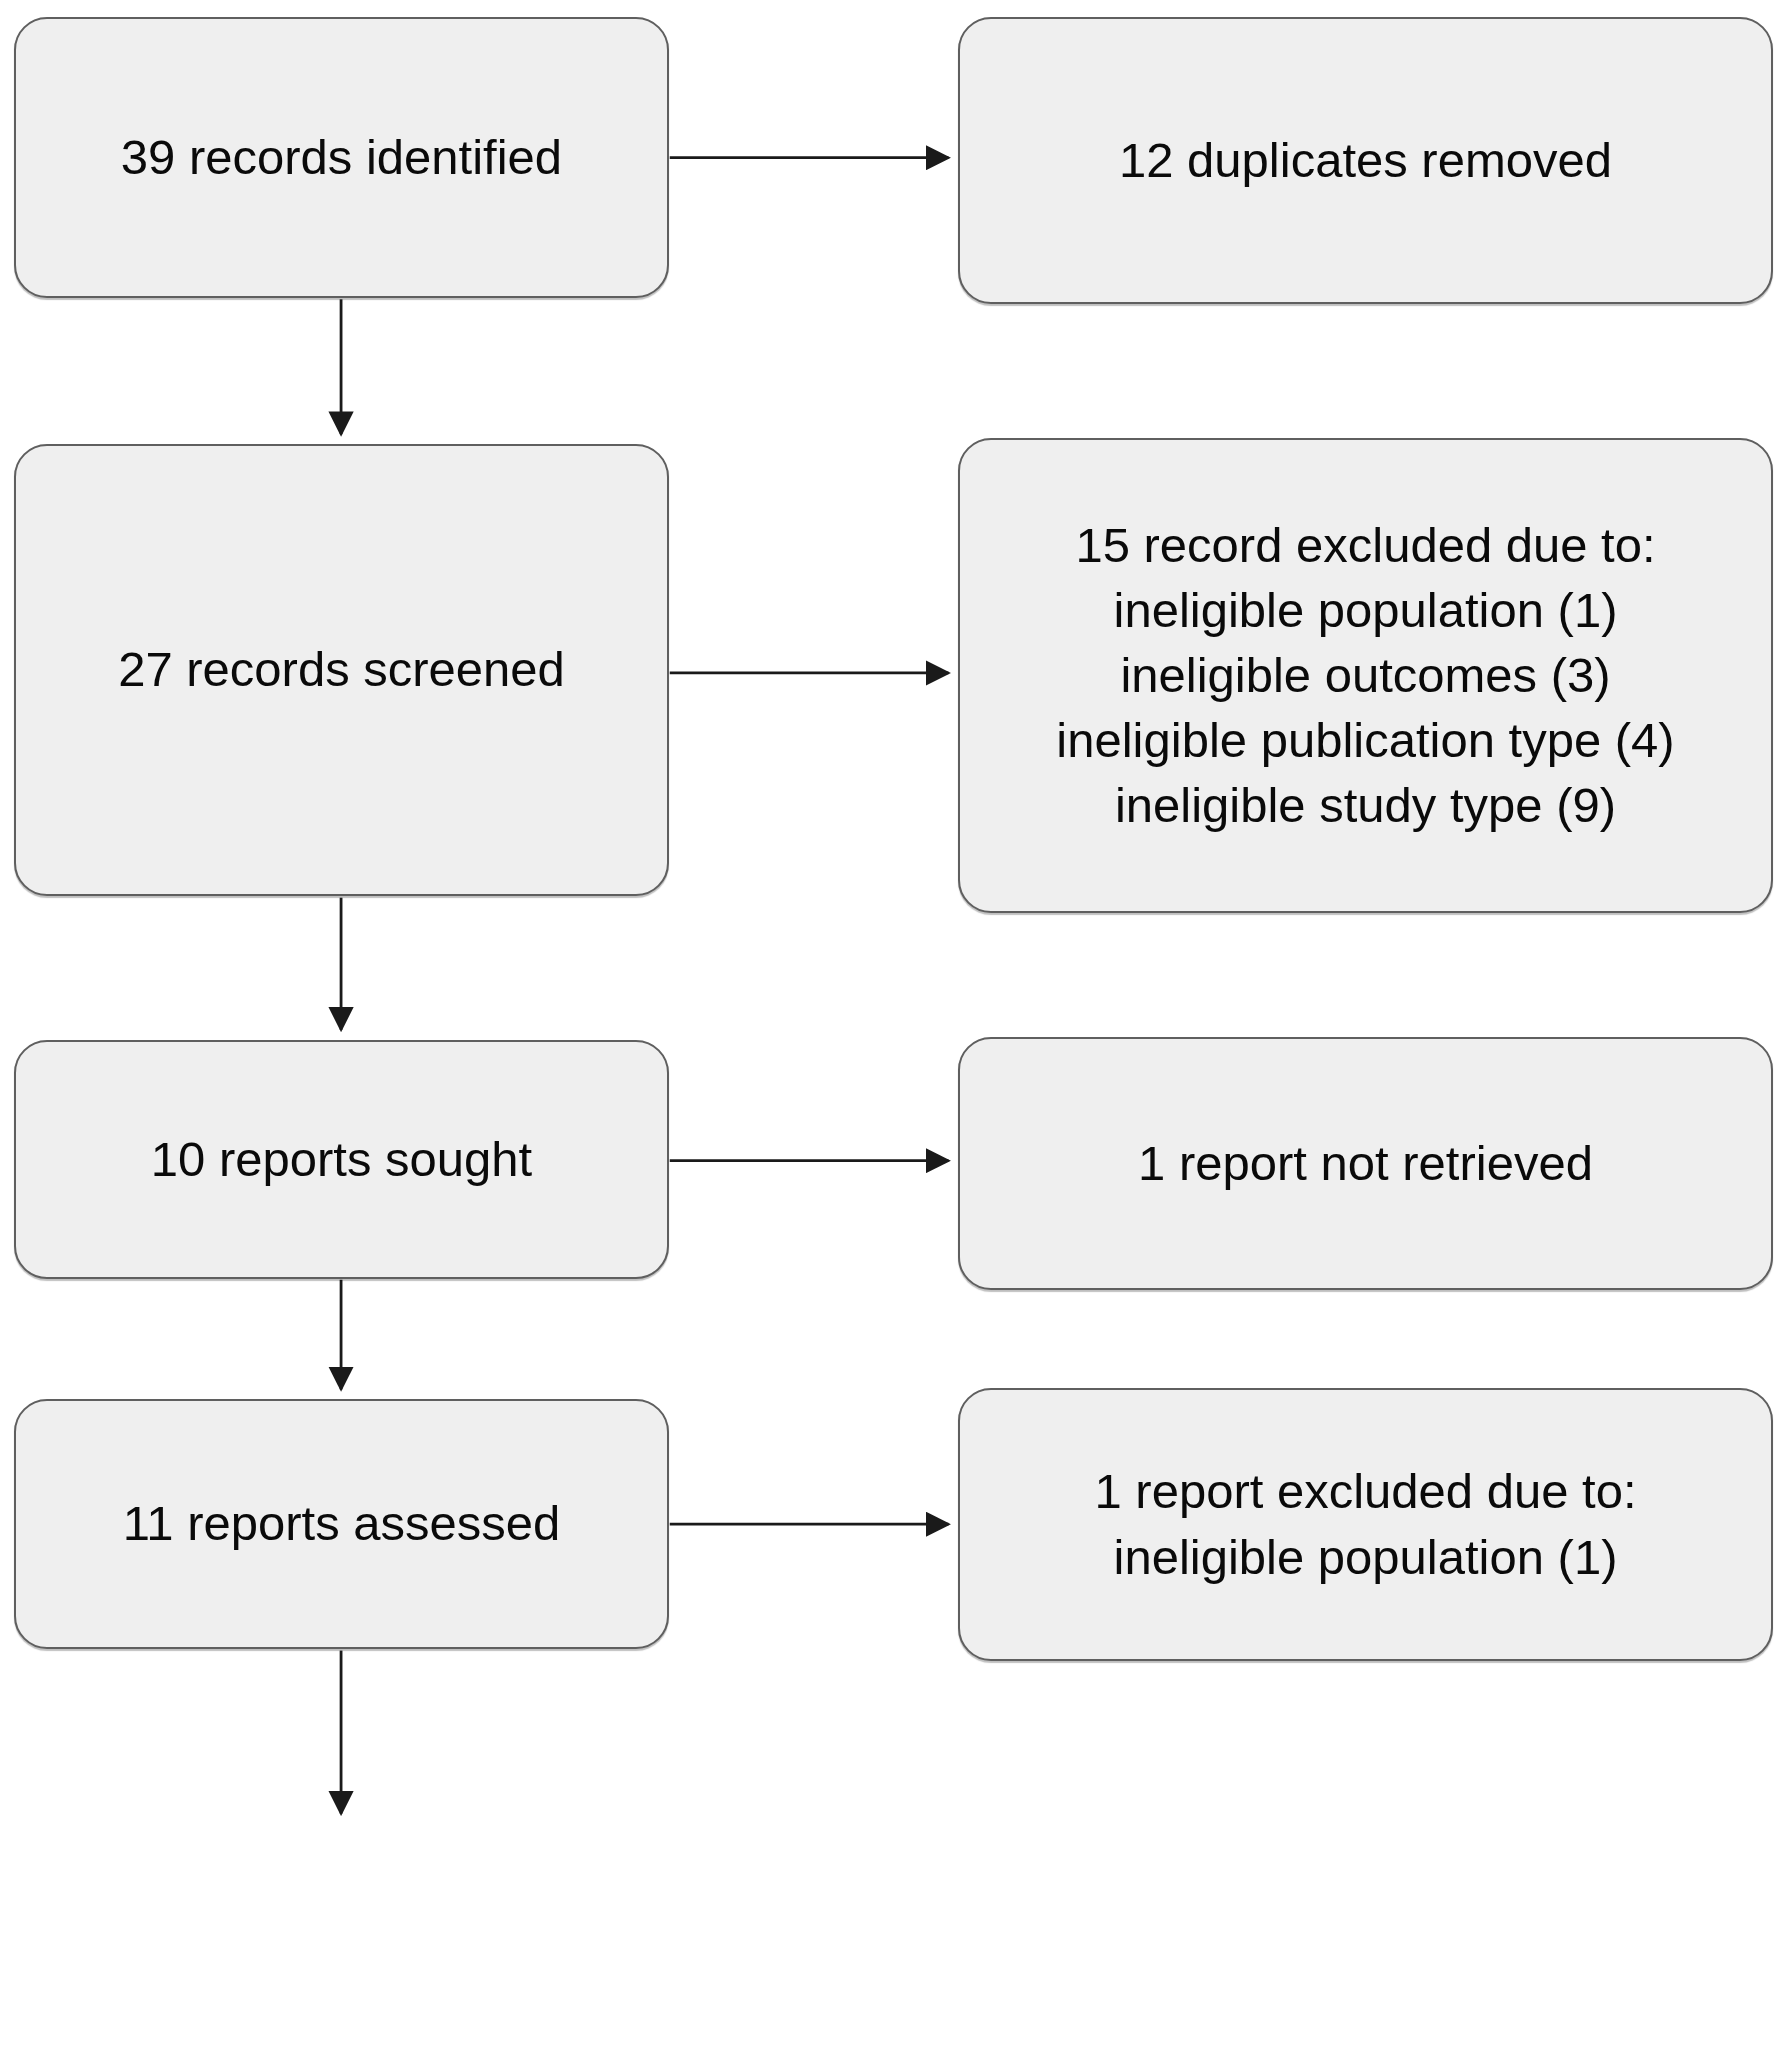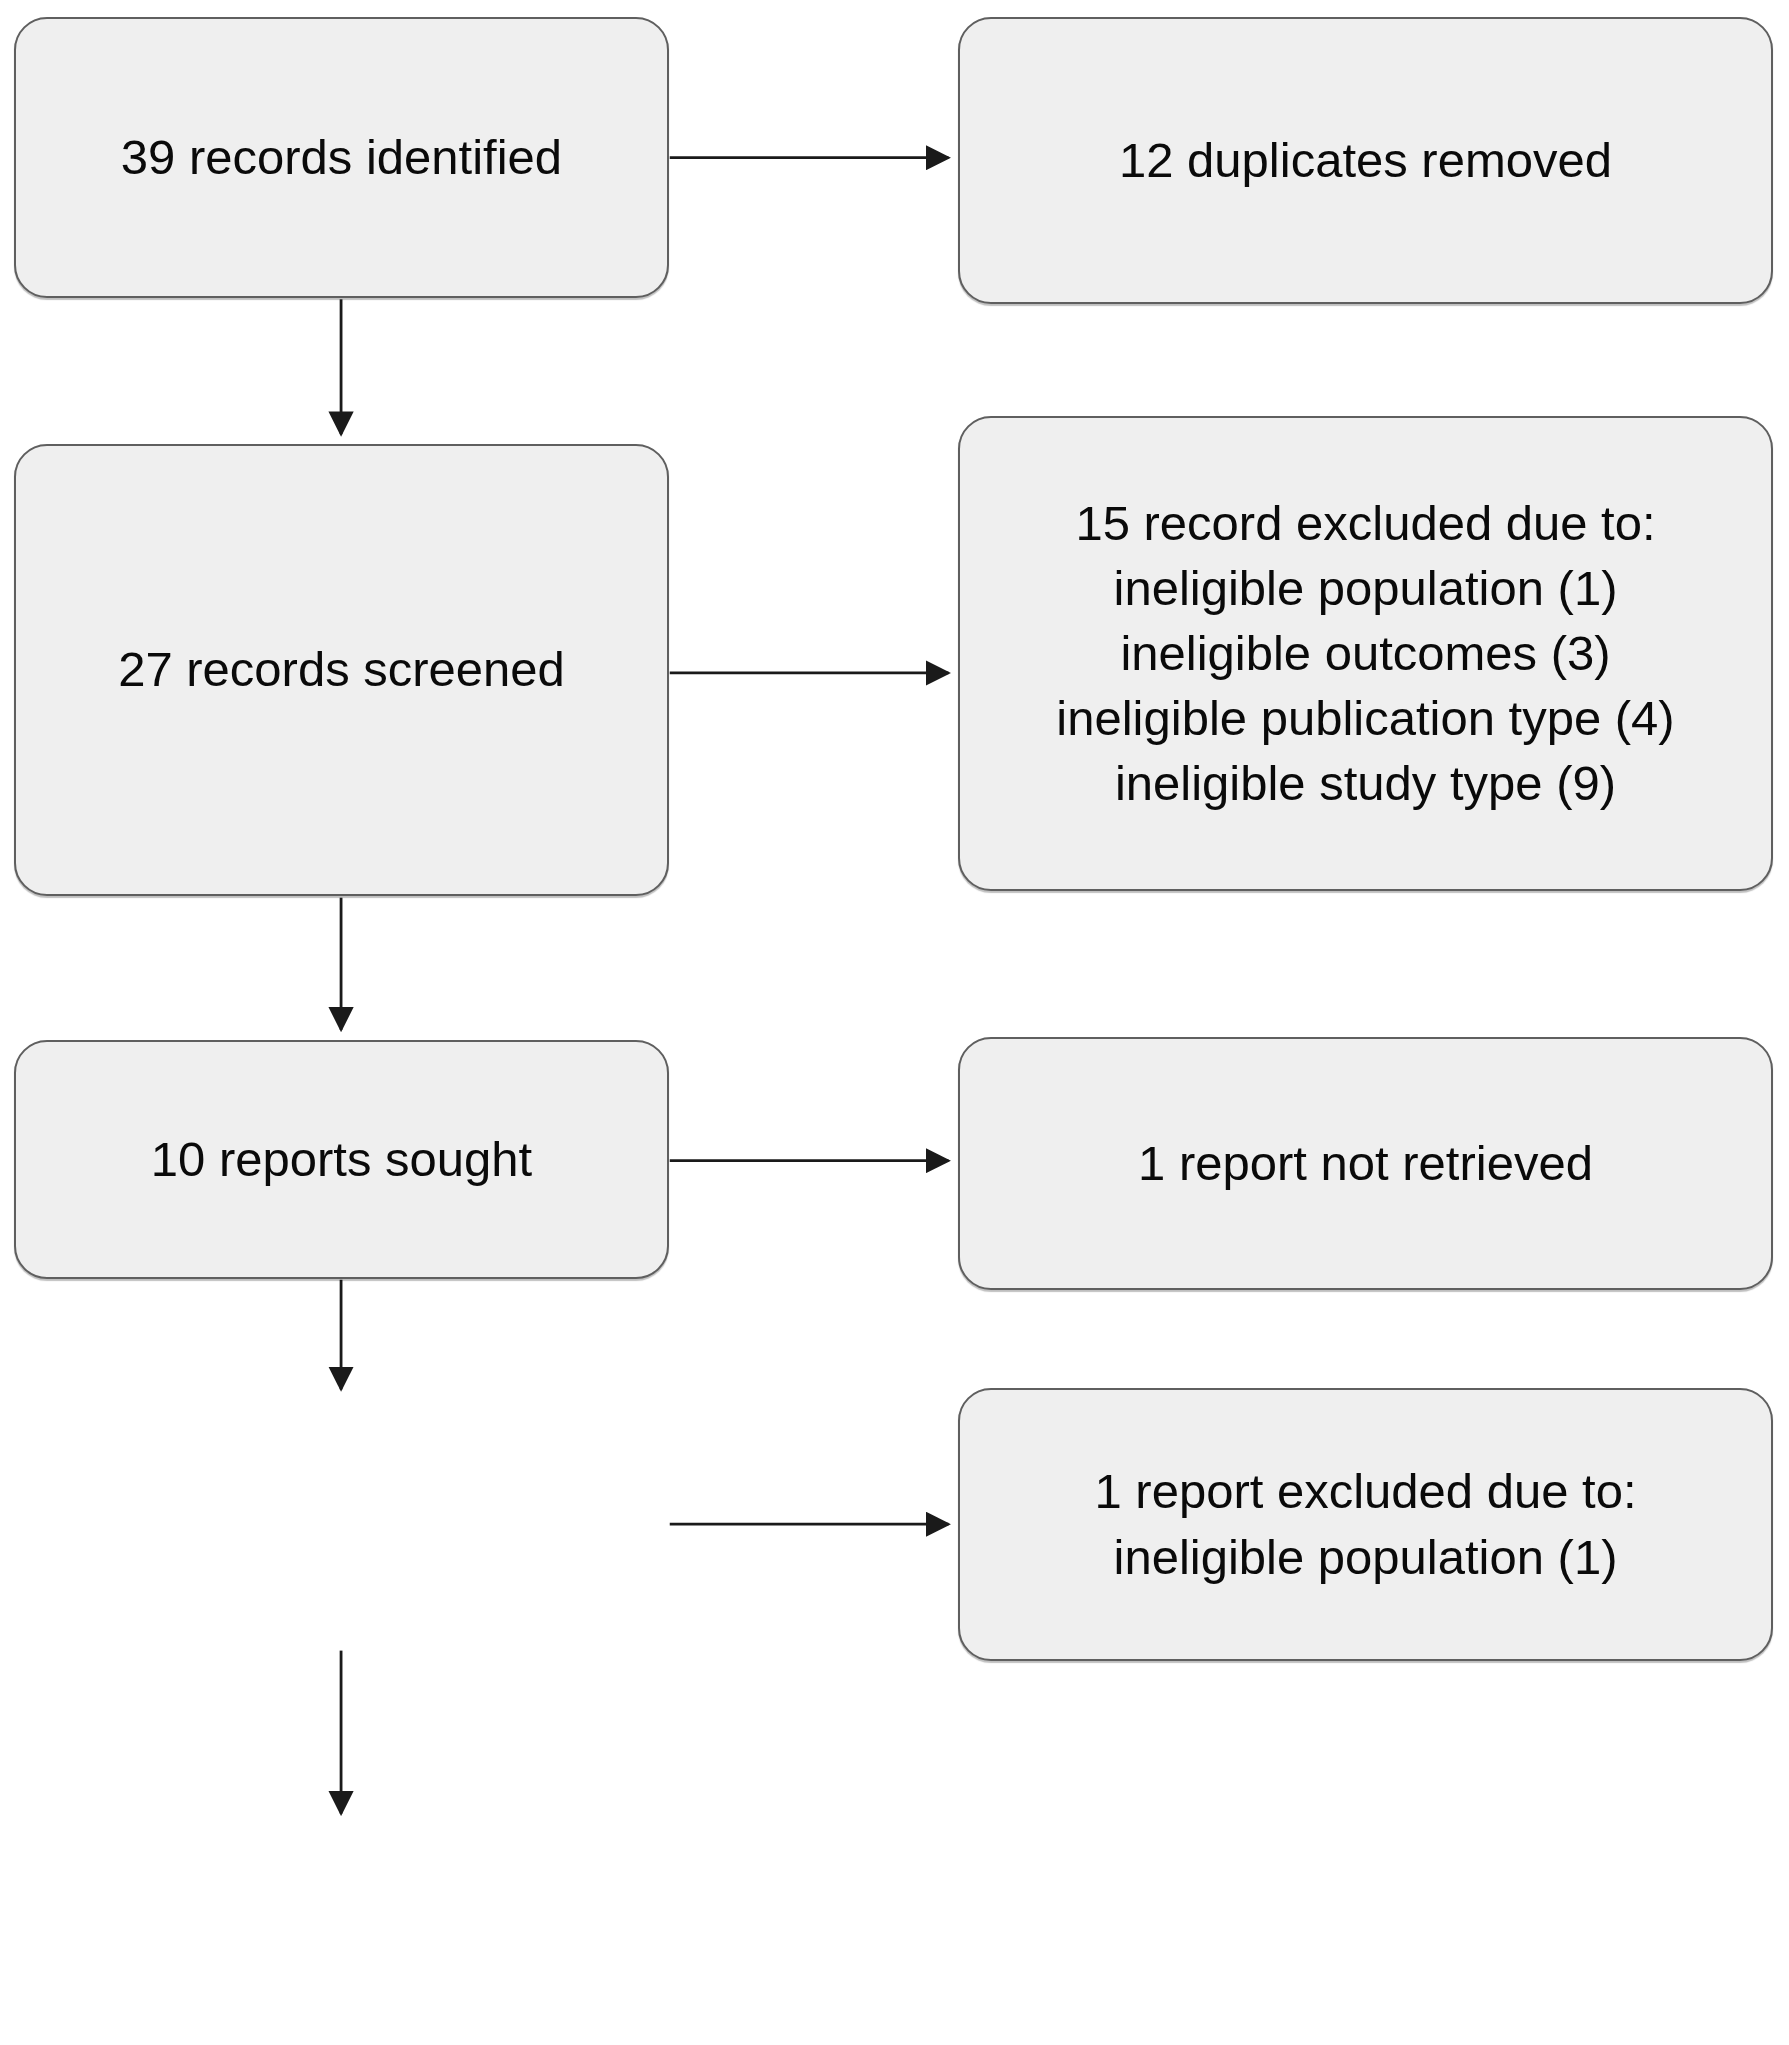--- a/index.html
+++ b/index.html
@@ -46,21 +46,21 @@
     white-space: nowrap;
   }
   
   #node-identified          { left: 14px;   top: 17px;   width: 655px; height: 281px; }
   #node-screened            { left: 14px;   top: 444px;  width: 655px; height: 452px; }
   #node-sought              { left: 14px;   top: 1040px; width: 655px; height: 239px; }
   #node-assessed            { left: 14px;   top: 1399px; width: 655px; height: 250px; }
   #node-included            { left: 14px;   top: 1824px; width: 655px; height: 208px; }
   
   #node-duplicates          { left: 958px; top: 17px;   width: 815px; height: 287px; }
-  #node-screening-excluded  { left: 958px; top: 416px;  width: 815px; height: 475px; }
+  #node-screening-excluded  { left: 958px; top: 438px;  width: 815px; height: 475px; }
   #node-not-retrieved       { left: 958px; top: 1037px; width: 815px; height: 253px; }
   #node-assessment-excluded { left: 958px; top: 1388px; width: 815px; height: 273px; }
 </style>
 </head>
 <body>
 
 <div class="canvas">
 
   <svg class="arrows" viewBox="0 0 3184 3640" xmlns="http://www.w3.org/2000/svg">
     <defs>
@@ -99,20 +99,23 @@
   </div>
 
   <div class="node" id="node-sought">
     <div class="line">10 reports sought</div>
   </div>
 
   <div class="node" id="node-not-retrieved">
     <div class="line">1 report not retrieved</div>
   </div>
 
+  <div class="node" id="node-assessed">
+    <div class="line">11 reports assessed</div>
+  </div>
 
   <div class="node" id="node-assessment-excluded">
     <div class="line">1 report excluded due to:</div>
     <div class="line">ineligible population (1)</div>
   </div>
 
 
 </div>
 
 

